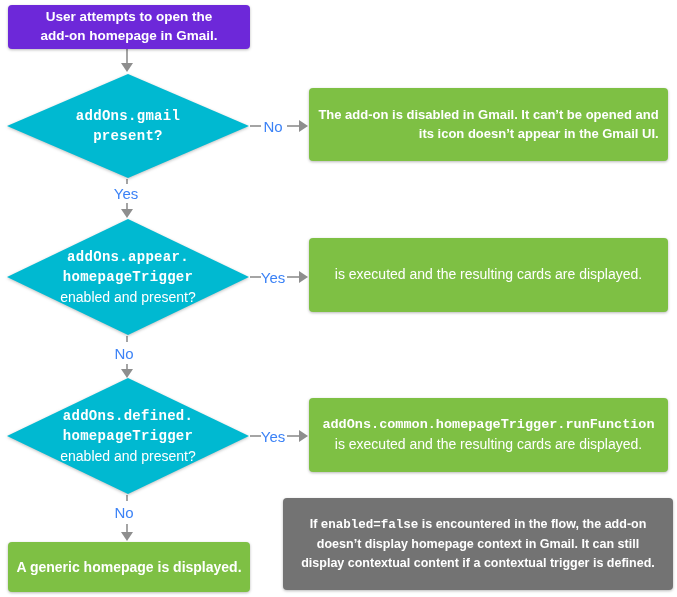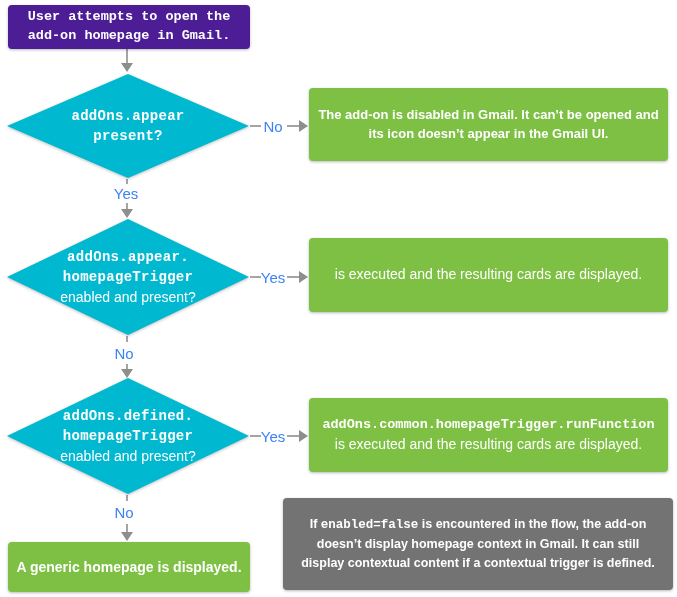--- a/index.html
+++ b/index.html
@@ -7,21 +7,21 @@
     position:relative; width:677px; height:597px;
     font-family:"Liberation Sans","DejaVu Sans",sans-serif;
     background:#ffffff; overflow:hidden;
   }
   .node {
     position:absolute; display:flex; flex-direction:column;
     align-items:center; justify-content:center; text-align:center;
     color:#ffffff; border-radius:4px; box-sizing:border-box;
   }
   .rect { box-shadow:0 1px 3px rgba(0,0,0,.28); }
-  .blue  { background:#4c1d95;font-family:Liberation Mono, monospace; }
+  .blue  { background:#6d28d9; }
   .green { background:#7EC044; }
   .pink  { background:#737373; }
   .bold-text { font-weight:bold; font-size:13px; line-height:1.4; white-space:pre-line; }
   .start-text { font-weight:bold; font-size:13.5px; line-height:1.4; white-space:pre-line; }
   .diamond-wrap { position:absolute; filter:drop-shadow(0 1.5px 1.5px rgba(0,0,0,.25)); }
   .diamond {
     width:100%; height:100%; background:#00B9D1;
     clip-path:polygon(50% 0%,100% 50%,50% 100%,0% 50%);
     display:flex; flex-direction:column; align-items:center; justify-content:center;
     text-align:center; color:#ffffff;
@@ -96,26 +96,26 @@
     </g>
   </svg>
 
   <div class="node rect blue" style="left:8px; top:5px; width:242px; height:44px;">
     <div class="start-text">User attempts to open the
 add-on homepage in Gmail.</div>
   </div>
 
   <div class="diamond-wrap" style="left:7px; top:74px; width:242px; height:104px;">
     <div class="diamond">
-      <div class="code">addOns.appear
+      <div class="code">addOns.gmail
 present?</div>
     </div>
   </div>
 
-  <div class="node rect green" style="left:309px; top:88px; width:359px; height:73px; padding:0 8px;">
+  <div class="node rect green" style="left:309px; top:88px; width:359px; height:73px; padding:0 8px;text-align:right;">
     <div class="bold-text">The add-on is disabled in Gmail. It can’t be opened and
 its icon doesn’t appear in the Gmail UI.</div>
   </div>
 
   <div class="diamond-wrap" style="left:7px; top:219px; width:242px; height:116px;">
     <div class="diamond">
       <div class="code">addOns.appear.
 homepageTrigger</div>
       <div class="plain">enabled and present?</div>
     </div>

